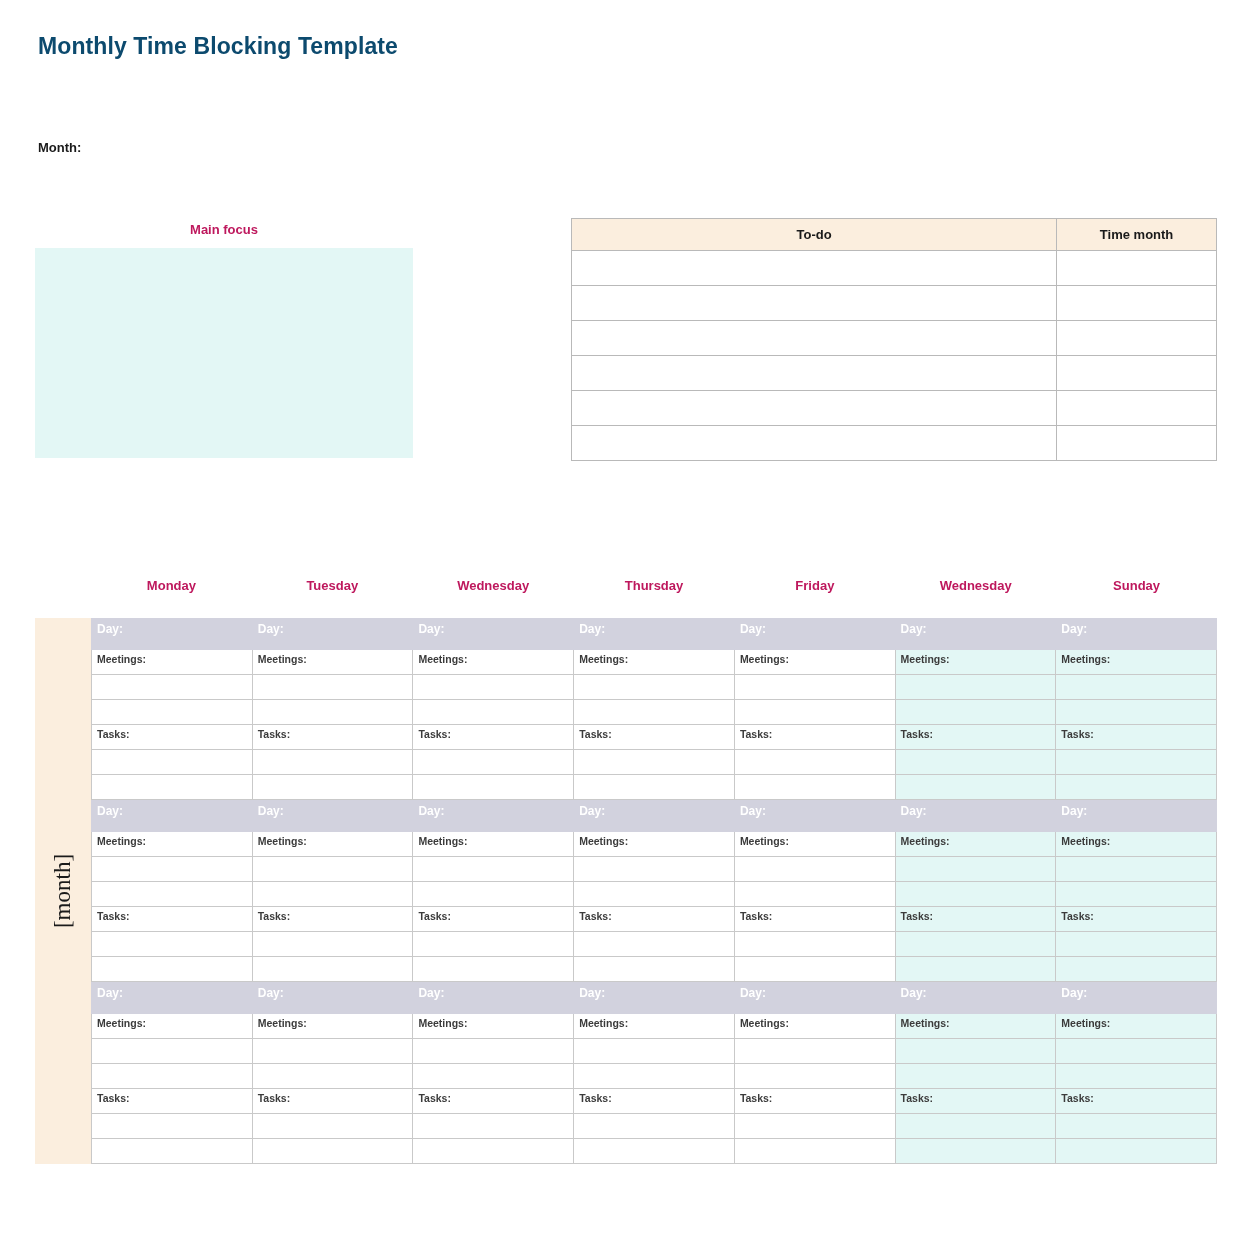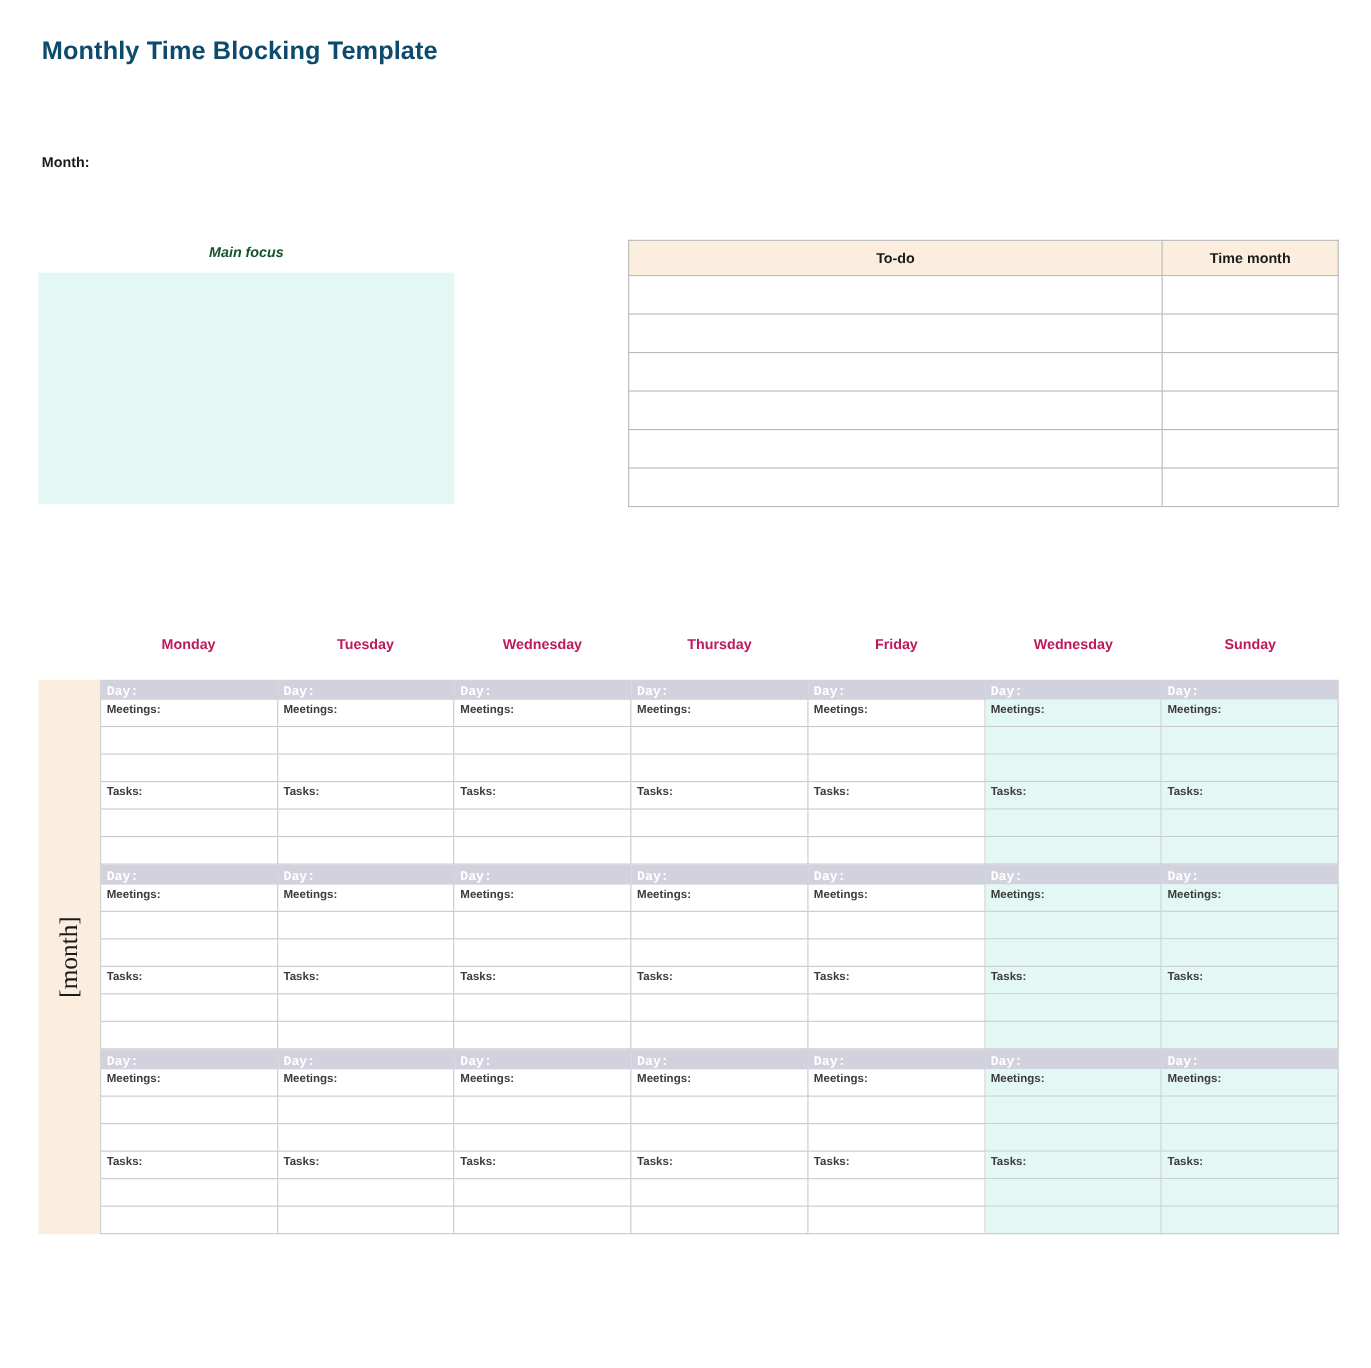--- a/index.html
+++ b/index.html
@@ -43,23 +43,22 @@
   .focus-wrap {
     position: absolute;
     left: 35px;
     top: 222px;
     width: 378px;
   }
   .focus-title {
     text-align: center;
     font-size: 13px;
     font-weight: bold;
-    color: #14532d;
+    color: #be185d;
     margin-bottom: 11px;
-    font-style: italic;
   }
   .focus-box {
     width: 378px;
     height: 210px;
     background: #e3f7f5;
     border: 1px solid #e3f7f5;
   }
 
   
   .todo-table {
@@ -148,25 +147,24 @@
     padding: 3px 5px 0 5px;
     height: 25px;
     overflow: hidden;
   }
   .cell:first-child { border-left: 1px solid #c9c9c9; }
 
   .row.day-row .cell {
     background: #d2d2de;
     color: #ffffff;
     font-size: 12px;
-    height: 18px;
+    height: 32px;
     padding-top: 4px;
     border-right: 1px solid #d2d2de;
     border-bottom: 1px solid #d2d2de;
-    font-family: Liberation Mono, monospace;
   }
   .row.day-row .cell:first-child { border-left: 1px solid #d2d2de; }
 
   .cell.weekend { background: #e3f7f5; }
   .row.day-row .cell.weekend { background: #d2d2de; }
 
   .cell.blank { font-size: 0; }
 </style>
 </head>
 <body>

